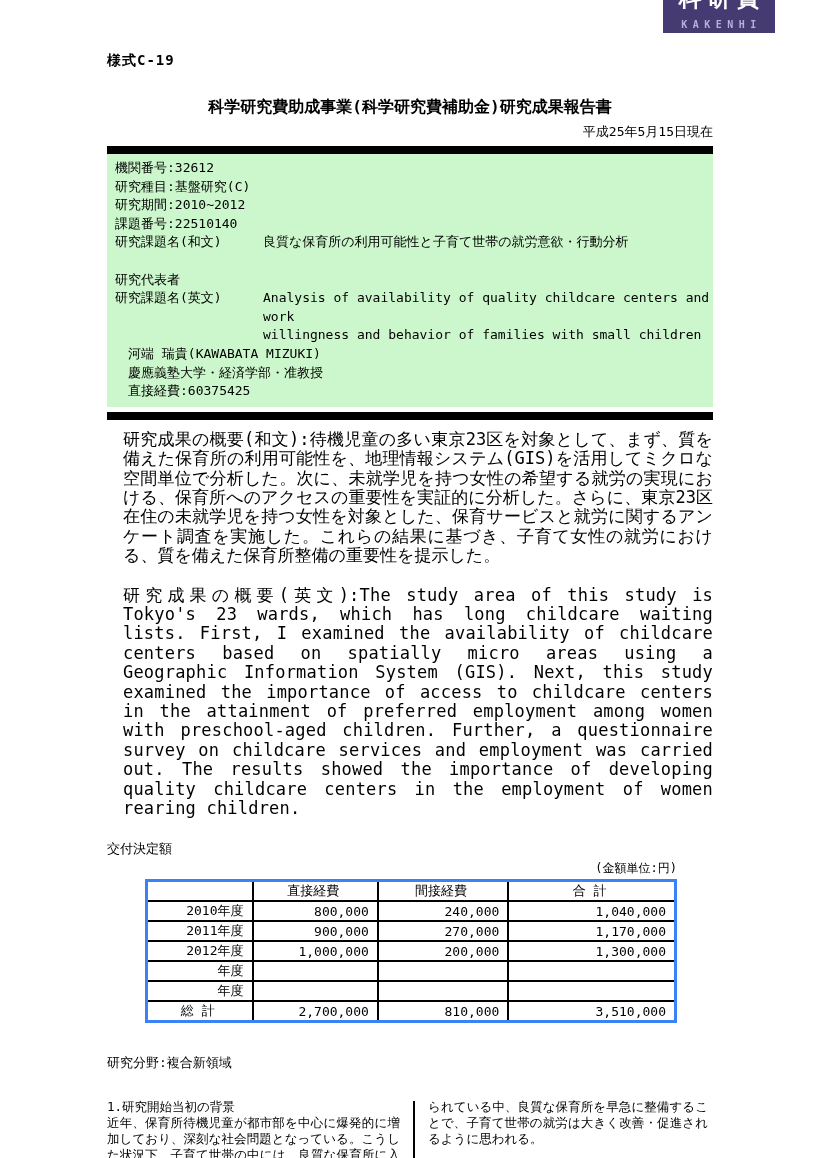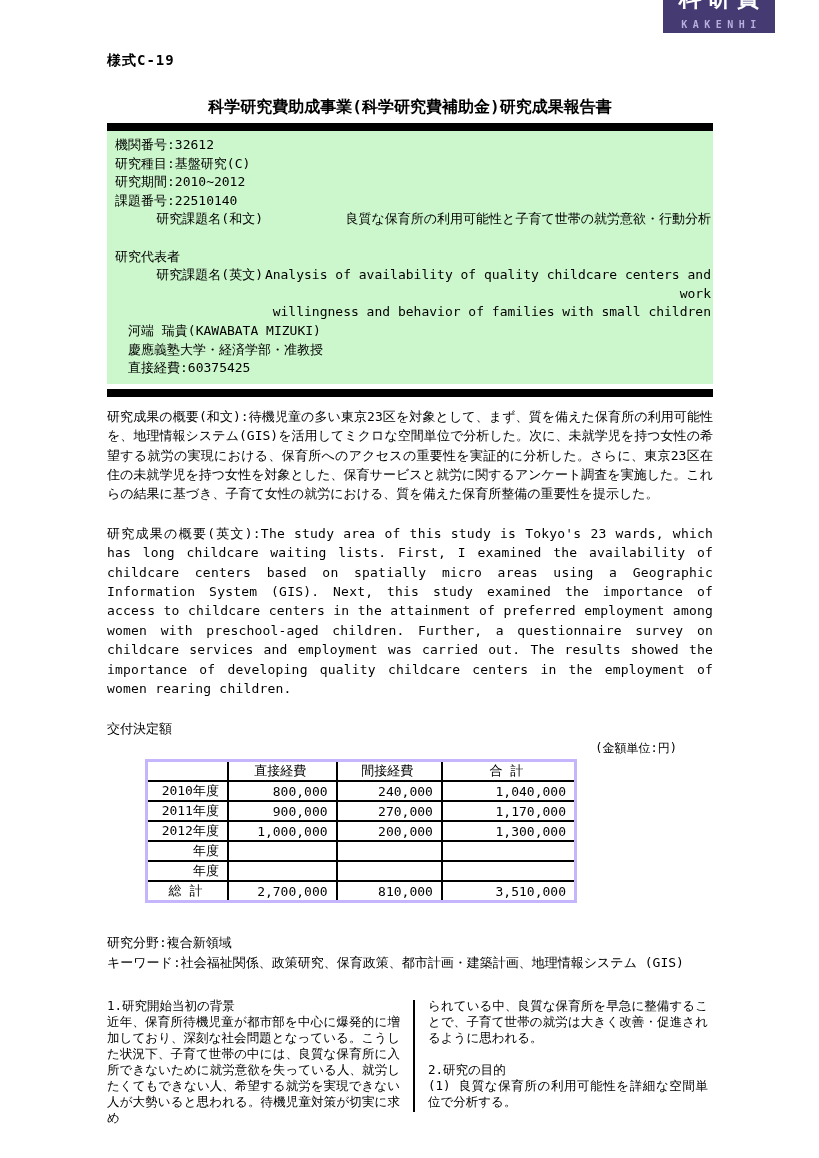--- a/index.html
+++ b/index.html
@@ -40,39 +40,39 @@
     margin-top:5px;
     text-align:right;
     font-size:13px;
   }
   .black-bar{height:8px;background:#000;margin-top:5px;}
   .info-box{
     background:#ccf7cc;
     padding:5px 2px 6px 8px;
     font-size:13px;line-height:18.6px;
   }
-  .info-box .row{display:flex;text-align:right;}
+  .info-box .row{display:flex;}
   .info-box .lbl{flex:0 0 148px;}
   .info-box .val{flex:1;}
   .info-box .spacer{height:18.6px;}
   .indent1{padding-left:13px;}
   .summary{
-    margin:10px 0 0 0;
-    font-size:13px;line-height:19.4px;
+    margin:10px 0 0 16px;
+    font-size:17px;line-height:19.4px;
     text-align:justify;
   }
   .summary.en{margin-top:20px;letter-spacing:0.2px;}
   .grant-title{margin-top:22px;font-size:13px;}
   .grant-area{margin-top:2px;margin-left:38px;width:532px;}
   .unit-note{text-align:right;font-size:12px;margin-bottom:2px;}
   table.grant{
     border-collapse:collapse;
-    width:432px;
+    width:532px;
     font-size:13px;
-    border:3px solid #c4b5fd;
+    border:3px solid #3b82f6;
     padding-left:45px;
   }
   table.grant td,table.grant th{
     border:2px solid #000;
     height:16px;
     padding:0 8px 0 4px;
     font-weight:normal;
   }
   table.grant th{text-align:center;}
   td.c-year{width:94px;text-align:right;}
@@ -101,20 +101,21 @@
   <div class="content">
 
     <div class="form-number">様式C-19</div>
 
     <div class="kakenhi-logo">
       <div class="logo-kanji">科研費</div>
       <div class="logo-romaji">KAKENHI</div>
     </div>
 
     <div class="doc-title">科学研究費助成事業(科学研究費補助金)研究成果報告書</div>
+    <div class="doc-date">平成25年5月15日現在</div>
 
     <div class="black-bar"></div>
 
     <div class="info-box">
       <div class="row">
           <span>機関番号:32612</span>
         </div>
       <div class="row">
           <span>研究種目:基盤研究(C)</span>
         </div>
@@ -202,21 +203,20 @@
           <td class="c-num">2,700,000</td>
           <td class="c-num">810,000</td>
           <td class="c-num">3,510,000</td>
         </tr>
       </tbody>
         </table>
     </div>
 
     <div class="fields">
       <div>研究分野:複合新領域</div>
-      <div>キーワード:社会福祉関係、政策研究、保育政策、都市計画・建築計画、地理情報システム (GIS)</div>
     </div>
 
     <div class="columns">
       <div class="col-left">
         <div class="col-heading">1.研究開始当初の背景</div>
         <p class="colp"> 近年、保育所待機児童が都市部を中心に爆発的に増加しており、深刻な社会問題となっている。こうした状況下、子育て世帯の中には、良質な保育所に入所できないために就労意欲を失っている人、就労したくてもできない人、希望する就労を実現できない人が大勢いると思われる。待機児童対策が切実に求め</p>
       </div>
       <div class="col-divider"></div>
       <div class="col-right">
         <p class="colp">られている中、良質な保育所を早急に整備することで、子育て世帯の就労は大きく改善・促進されるように思われる。</p>

